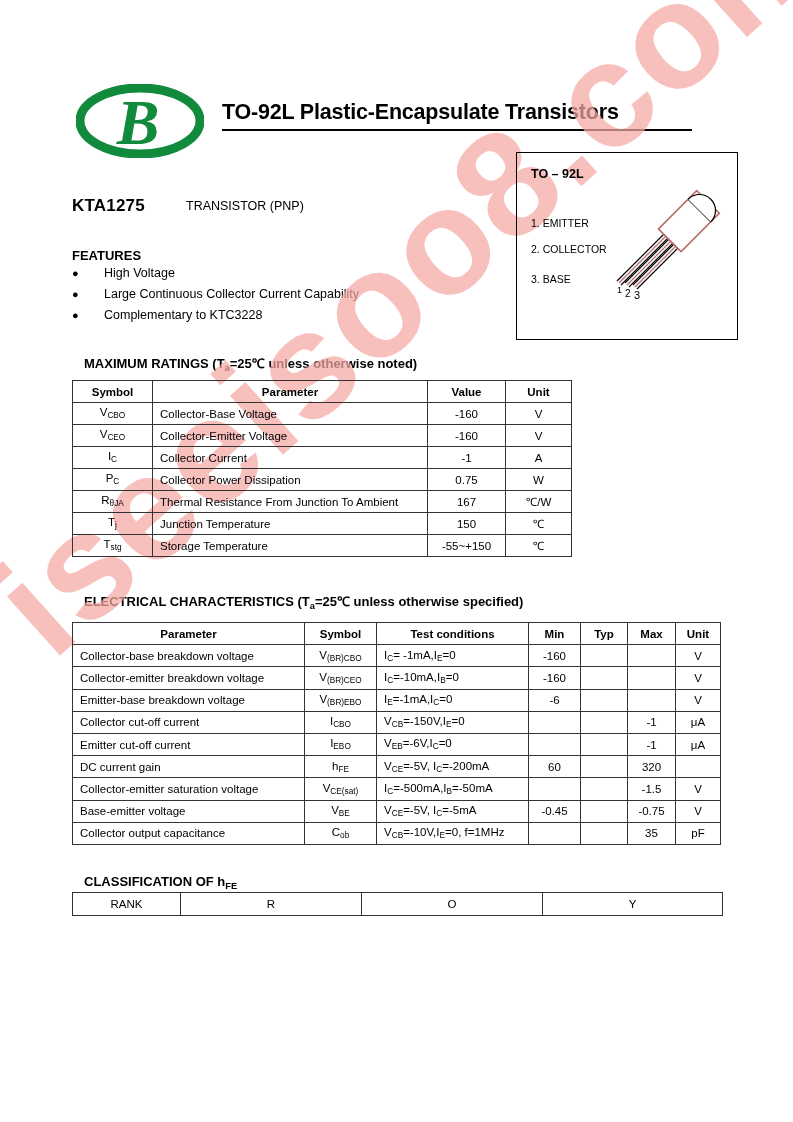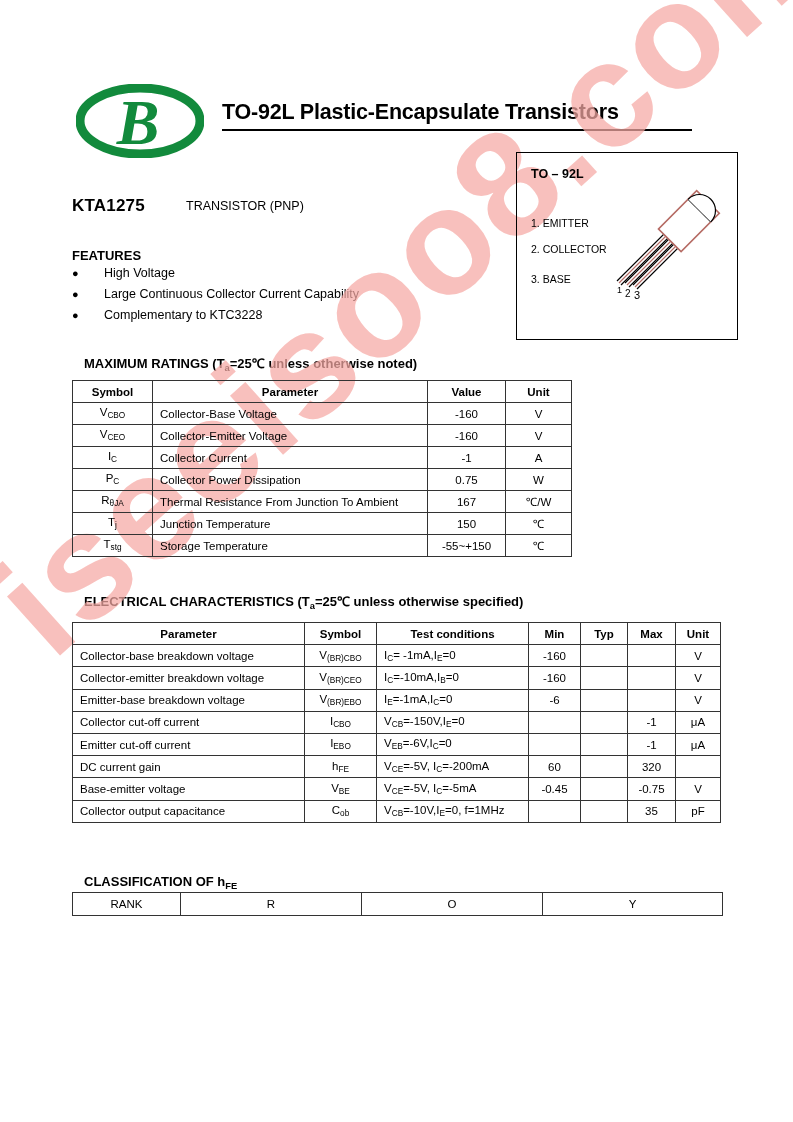--- a/index.html
+++ b/index.html
@@ -403,20 +403,29 @@
         <tr>
           <td class="l b">DC current gain</td>
           <td class="c"><span>h</span><span class="sub">FE</span></td>
           <td class="l"><span>V</span><span class="sub">CE</span><span>=-5V, I</span><span class="sub">C</span><span>=-200mA</span></td>
           <td class="c">60</td>
           <td class="c"></td>
           <td class="c">320</td>
           <td class="c"></td>
         </tr>
         <tr>
+          <td class="l b">Collector-emitter saturation voltage</td>
+          <td class="c"><span>V</span><span class="sub">CE(sat)</span></td>
+          <td class="l"><span>I</span><span class="sub">C</span><span>=-500mA,I</span><span class="sub">B</span><span>=-50mA</span></td>
+          <td class="c"></td>
+          <td class="c"></td>
+          <td class="c">-1.5</td>
+          <td class="c">V</td>
+        </tr>
+        <tr>
           <td class="l b">Base-emitter voltage</td>
           <td class="c"><span>V</span><span class="sub">BE</span></td>
           <td class="l"><span>V</span><span class="sub">CE</span><span>=-5V, I</span><span class="sub">C</span><span>=-5mA</span></td>
           <td class="c">-0.45</td>
           <td class="c"></td>
           <td class="c">-0.75</td>
           <td class="c">V</td>
         </tr>
         <tr>
           <td class="l b">Collector output capacitance</td>

